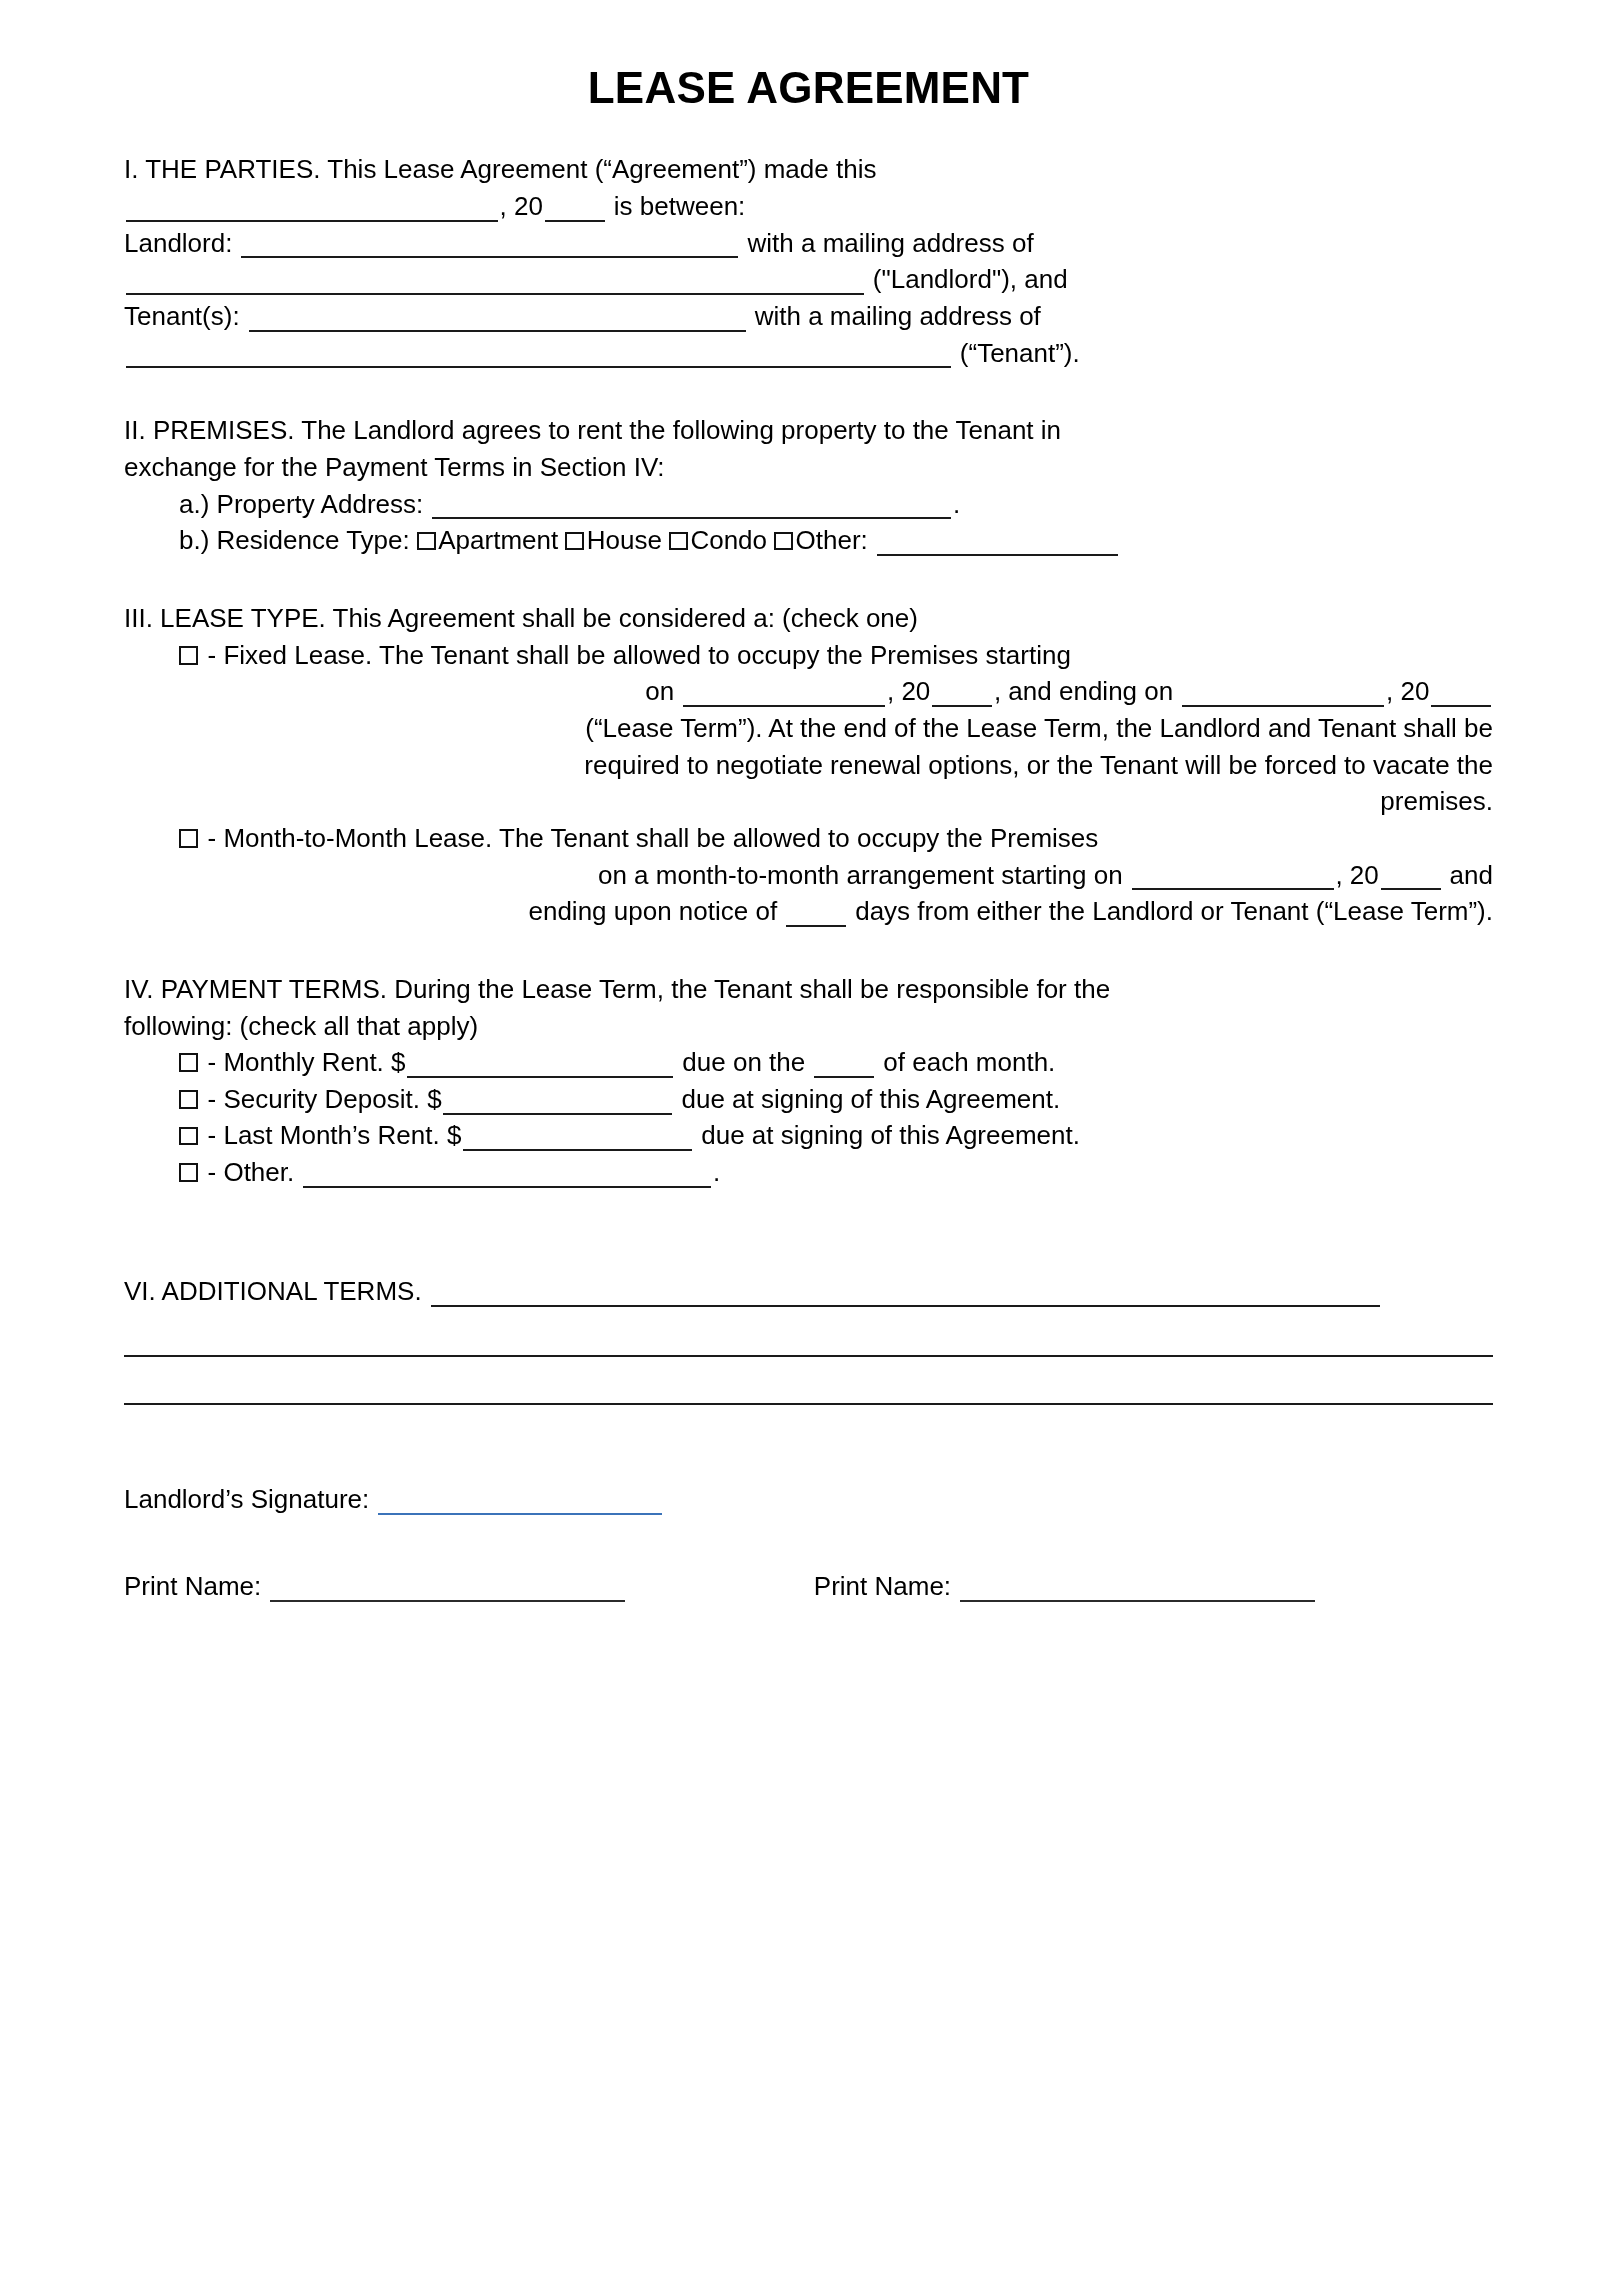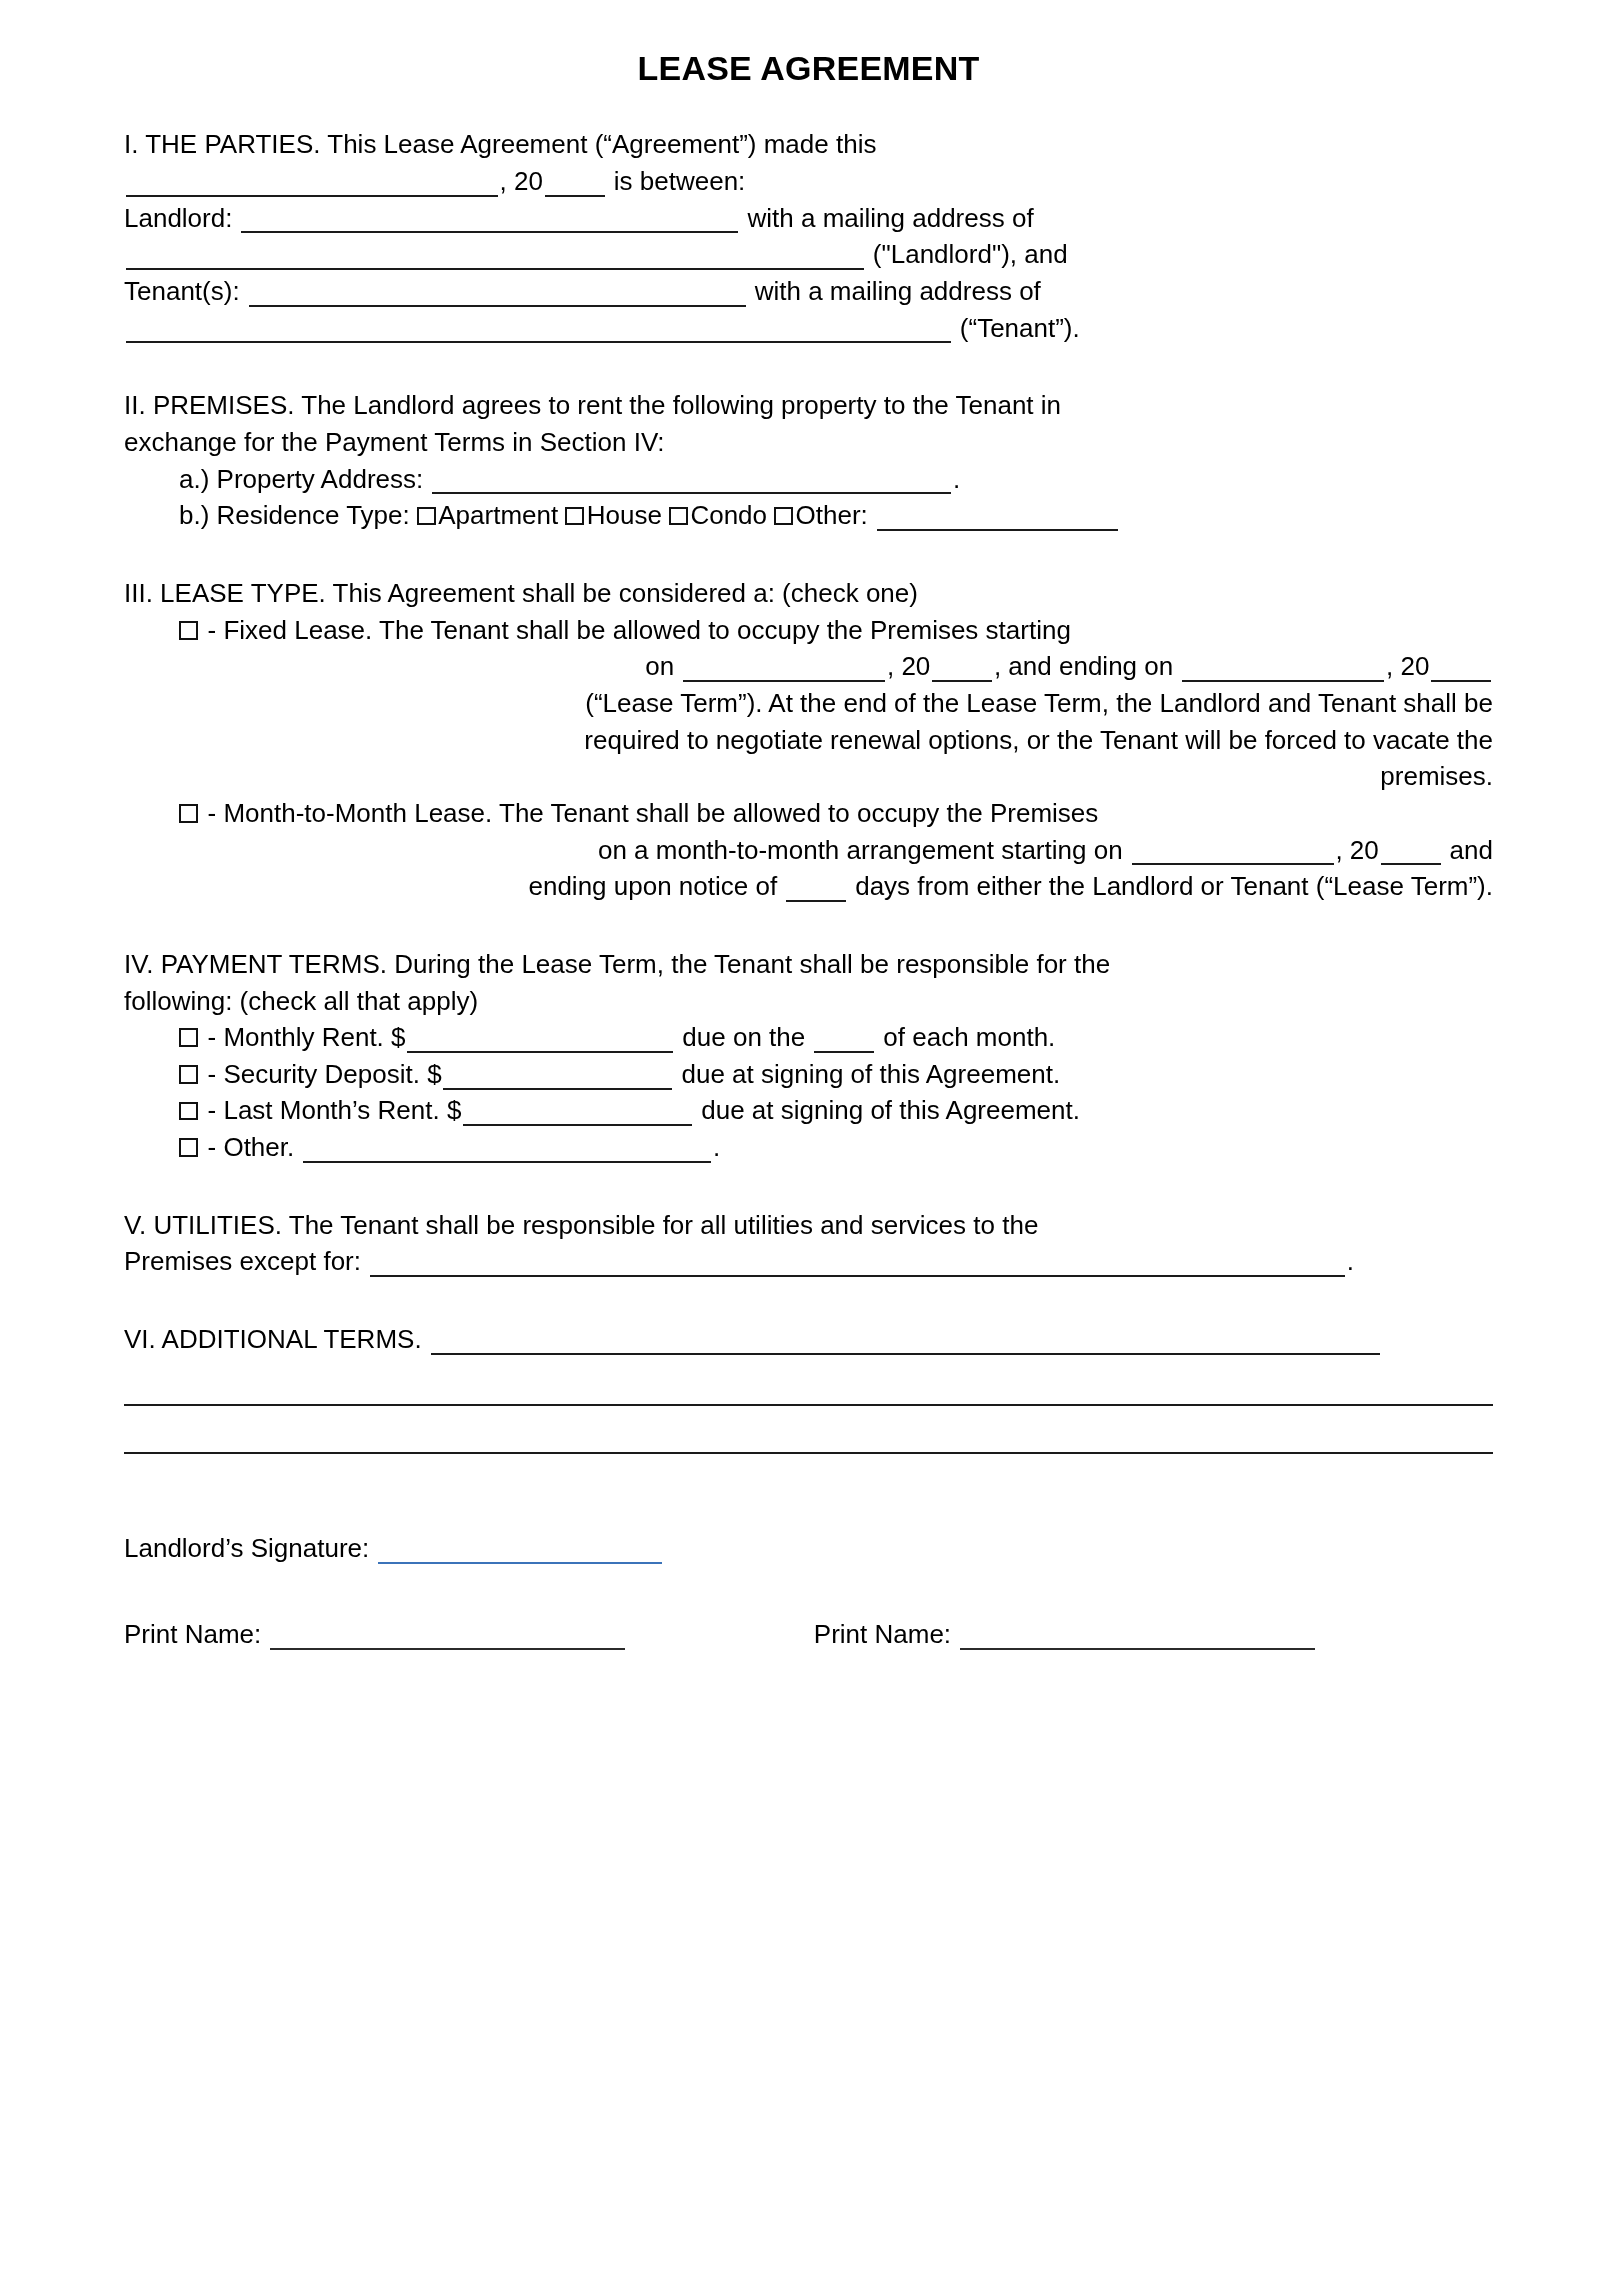--- a/index.html
+++ b/index.html
@@ -21,24 +21,24 @@
     position: relative;
     width: 1622px;
     height: 2270px;
     background: #ffffff;
     padding: 0 129px 0 124px;
   }
 
   
   .doc-title {
     text-align: center;
-    font-size: 34px;
+    font-size: 44px;
     font-weight: bold;
     letter-spacing: 0.2px;
-    padding-top: 50px;
+    padding-top: 64px;
     margin: 0 0 39px 0;
     line-height: 1.1;
   }
 
   
   .para {
     font-size: 26px;
     line-height: 1.41;
     margin: 0;
   }
@@ -273,30 +273,20 @@
     <p class="para indent-1">
       <span class="cbox"></span>
       <span>-</span>
       <b>Other.</b>
       <span class="blank w-otherpay"></span><span>.</span>
     </p>
   </div>
 
   <div class="sec-gap"></div>
 
-  <div>
-    <p class="para">
-      <b>V. UTILITIES.</b>
-      <span>The Tenant shall be responsible for all utilities and services to the</span>
-    </p>
-    <p class="para">
-      <span>Premises except for:</span>
-      <span class="blank" style="width:975px"></span><span>.</span>
-    </p>
-  </div>
 
   <div class="sec-gap"></div>
 
   <div>
     <p class="para">
       <b>VI. ADDITIONAL TERMS.</b>
       <span class="blank w-addl"></span>
     </p>
     <div class="rule-full"></div>
     <div class="rule-full"></div>

